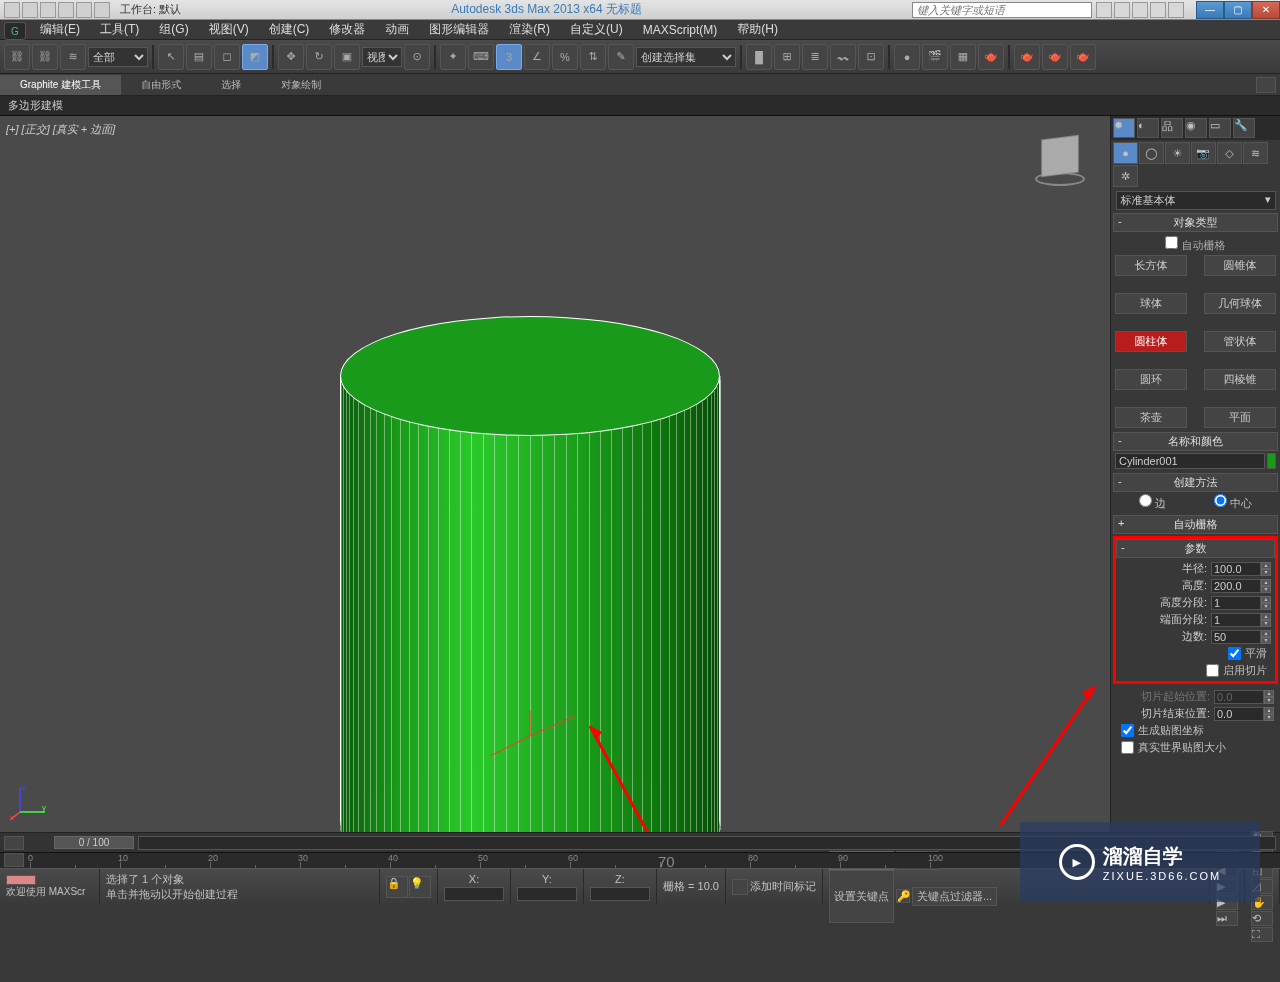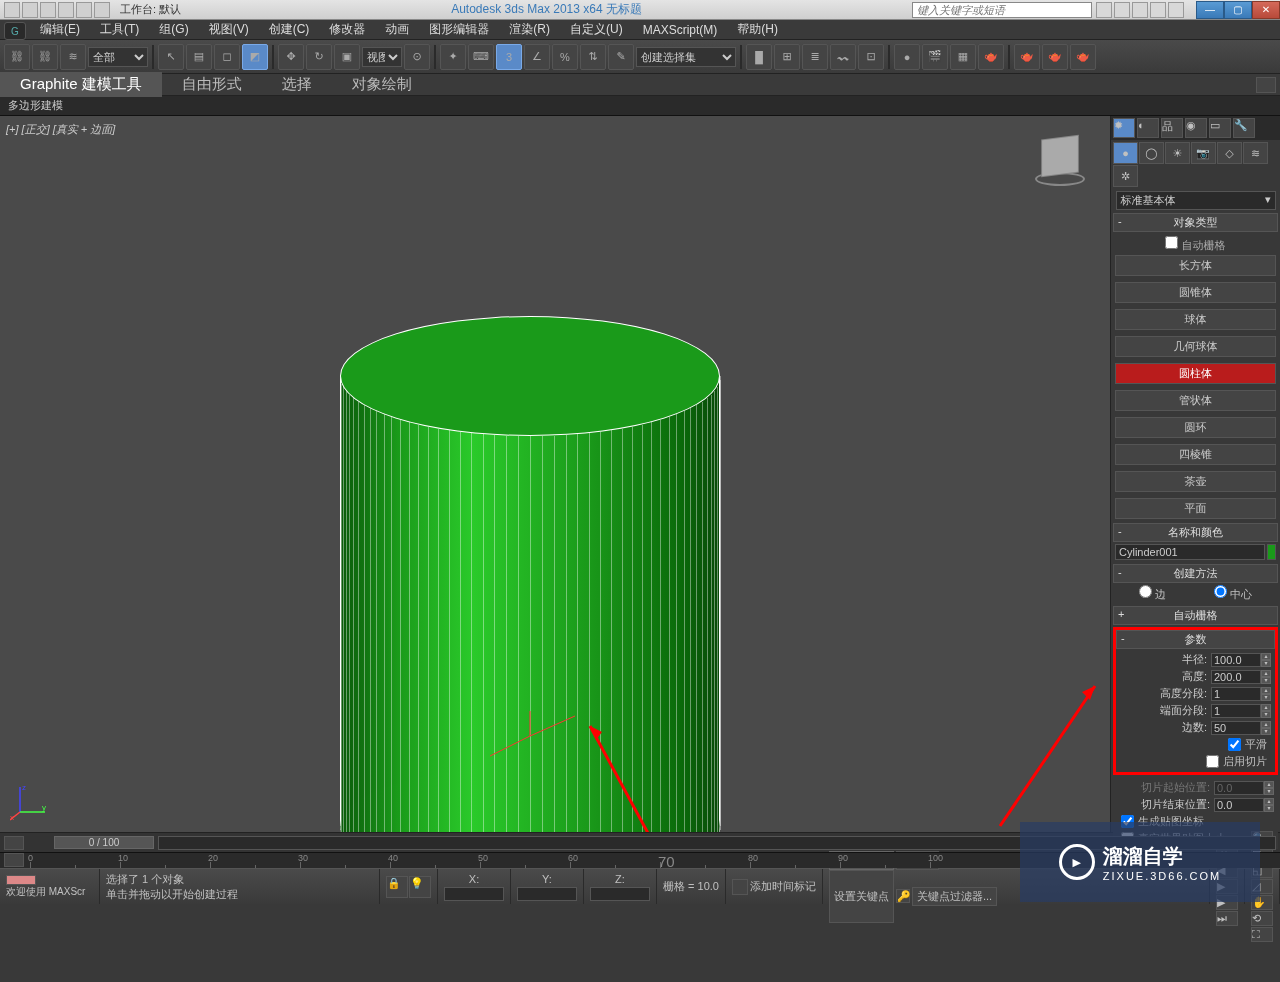--- a/index.html
+++ b/index.html
@@ -25,21 +25,21 @@
 
 
 .maintb { height: 34px; background: linear-gradient(#4a4a4a,#3a3a3a); display: flex; align-items: center; padding: 0 4px; gap: 2px; border-bottom: 1px solid #222; }
 .maintb .tb { width: 26px; height: 26px; background: #444; border: 1px solid #555; border-radius: 2px; display:flex; align-items:center; justify-content:center; color:#aaa; }
 .maintb .tb.active { background: #5a8ac8; border-color: #7aaae8; }
 .maintb .sep { width: 2px; height: 24px; background: #2a2a2a; margin: 0 2px; }
 .maintb select { background: #333; color: #ccc; border: 1px solid #555; height: 20px; font-size: 11px; }
 
 
 .ribbon { height: 22px; background: #3a3a3a; display: flex; align-items: center; border-bottom: 1px solid #222; }
-.ribbon .tab { padding: 3px 20px; color: #bbb; font-size: 15px; }
+.ribbon .tab { padding: 3px 20px; color: #bbb; font-size: 10px; }
 .ribbon .tab.active { background: #555; color: #fff; }
 .polybar { height: 20px; background: #2a2a2a; color: #ccc; padding: 2px 8px; font-size: 11px; border-bottom: 1px solid #111; }
 
 
 .vparea { display: flex; height: 716px; }
 .viewport { flex: 1; background: #4a4a4a; position: relative; overflow: hidden; }
 .vplabel { position: absolute; top: 6px; left: 6px; color: #ccc; font-size: 11px; font-style: italic; }
 .viewcube { position: absolute; top: 20px; right: 20px; width: 60px; height: 60px; }
 .viewcube .cube { width: 40px; height: 40px; background: #aaa; border: 1px solid #888; margin: 0 auto; transform: rotateX(20deg) rotateY(-20deg); }
 .viewcube .ring { width: 50px; height: 14px; border: 2px solid #888; border-radius: 50%; margin: -4px auto 0; }
@@ -57,41 +57,41 @@
 .cmd-top { height: 24px; background: #2a2a2a; display: flex; gap: 2px; padding: 2px; }
 .cmd-top .ic { width: 22px; height: 20px; background: #444; border: 1px solid #555; }
 .cmd-cats { display: flex; flex-wrap: wrap; padding: 2px; gap: 1px; }
 .cmd-cats .ic { width: 25px; height: 22px; background: #444; border: 1px solid #555; display:flex;align-items:center;justify-content:center; }
 .cmd-cats .ic.active { background: #5a8ac8; }
 .cmd-drop { width: 160px; margin: 2px auto; background: #2a2a2a; border: 1px solid #555; color: #ccc; padding: 1px 4px; font-size: 11px; display:flex; justify-content:space-between; }
 .rollout { margin: 1px 2px; }
 .rollout-hdr { background: #444; color: #ddd; text-align: center; padding: 1px; font-size: 11px; border: 1px solid #555; position:relative; }
 .rollout-hdr .pm { position:absolute; left:4px; }
 .rollout-body { background: #383838; padding: 2px; }
-.obj-grid { display: grid; grid-template-columns: 1fr; gap: 6px; }
+.obj-grid { display: grid; grid-template-columns: 1fr 1fr; gap: 17px; }
 .obj-btn { background: #444; border: 1px solid #555; color: #ccc; text-align: center; padding: 2px; font-size: 11px; cursor: pointer; }
 .obj-btn.active { background: #b91c1c; color: #fff; }
 .auto-grid { text-align: center; padding: 2px; color: #aaa; font-size: 11px; }
 .name-row { display: flex; gap: 2px; padding: 2px; }
 .name-row input { flex: 1; background: #2a2a2a; border: 1px solid #555; color: #ccc; padding: 1px 3px; font-size: 11px; }
 .name-row .swatch { width: 18px; height: 16px; background: #1a9a1a; border: 1px solid #555; }
 .radio-row { display: flex; justify-content: space-around; padding: 2px; font-size: 11px; }
 .param-row { display: flex; align-items: center; justify-content: flex-end; padding: 1px 2px; gap: 4px; font-size: 11px; }
 .param-row .lbl { color: #ccc; }
 .spinner { display: flex; }
 .spinner input { width: 50px; background: #2a2a2a; border: 1px solid #555; color: #ccc; padding: 0 2px; font-size: 11px; height: 14px; text-align:left; }
 .spinner .arrows { width: 10px; display: flex; flex-direction: column; }
 .spinner .arrows div { height: 7px; background: #555; border: 1px solid #666; font-size: 6px; line-height: 5px; text-align: center; }
 .chk-row { display: flex; align-items: center; justify-content: flex-end; gap: 4px; padding: 1px 6px; font-size: 11px; }
 .chk-row.left { justify-content: flex-start; padding-left: 6px; }
 .redbox { border: 3px solid #f00; }
 
 
 .timeline { height: 20px; background: #333; display: flex; align-items: center; border-top: 1px solid #222; }
-.timeslider { width: 100px; background: #555; border: 1px solid #666; text-align: center; font-size: 10px; color: #ccc; margin-left: 30px; }
+.timeslider { width: 80px; background: #555; border: 1px solid #666; text-align: center; font-size: 10px; color: #ccc; margin-left: 30px; }
 .trackbar { flex: 1; height: 14px; background: #2a2a2a; border: 1px solid #555; margin: 0 4px; position: relative; }
 
 
 .statusbar { height: 36px; background: linear-gradient(#4a4a4a,#3a3a3a); display: flex; align-items: center; font-size: 11px; border-top: 1px solid #555; }
 .statusbar .cell { padding: 0 6px; border-right: 1px solid #2a2a2a; height: 100%; display: flex; flex-direction: column; justify-content: center; }
 .statusbar .coord { display:flex; align-items:center; gap:2px; }
 .statusbar .coord input { width:60px; background:#2a2a2a; border:1px solid #555; color:#888; font-size:10px; height:14px; }
 .statusbar .btns { display:flex; gap:1px; }
 .statusbar .btns .b { width:22px; height:22px; background:#444; border:1px solid #555; }
 

